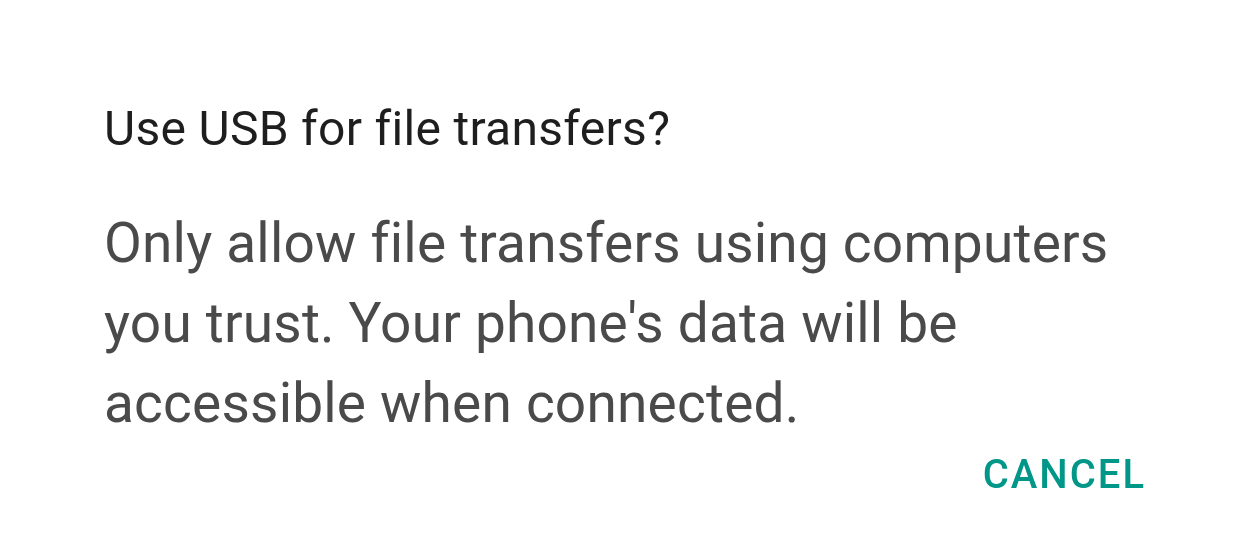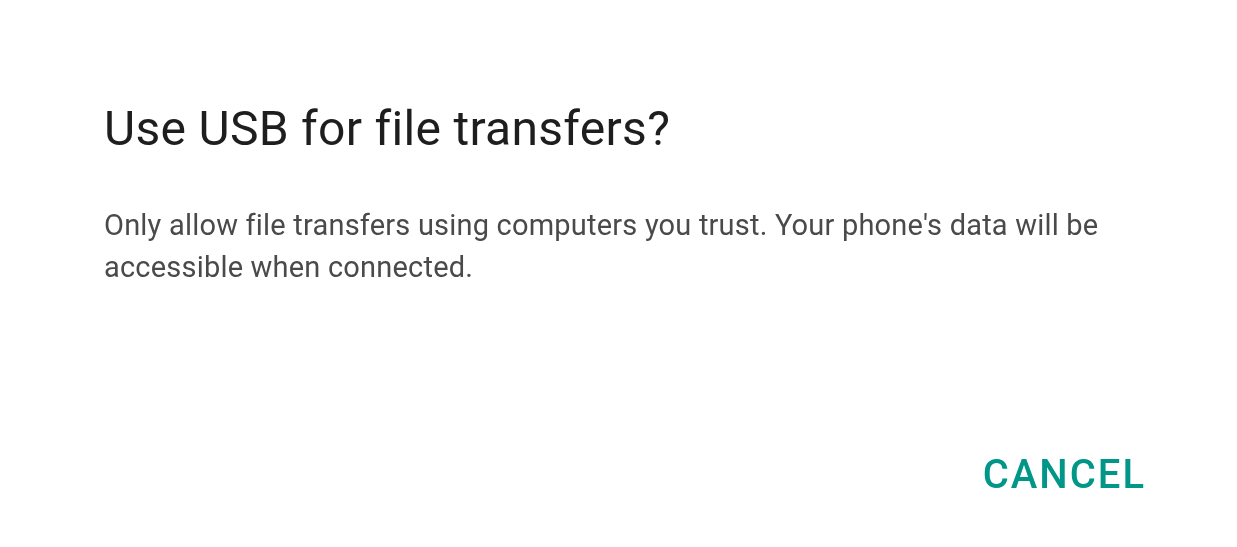--- a/index.html
+++ b/index.html
@@ -22,21 +22,21 @@
     }
     .dialog-title {
       font-size: 48px;
       font-weight: 400;
       color: #1e1e1e;
       letter-spacing: 0.3px;
       margin-bottom: 48px;
       line-height: 1.15;
     }
     .dialog-message {
-      font-size: 29px;
+      font-size: 55px;
       font-weight: 400;
       color: #4a4a4a;
       line-height: 1.45;
       letter-spacing: 0.2px;
       max-width: 1050px;
     }
     .dialog-actions {
       position: absolute;
       bottom: 58px;
       right: 100px;

